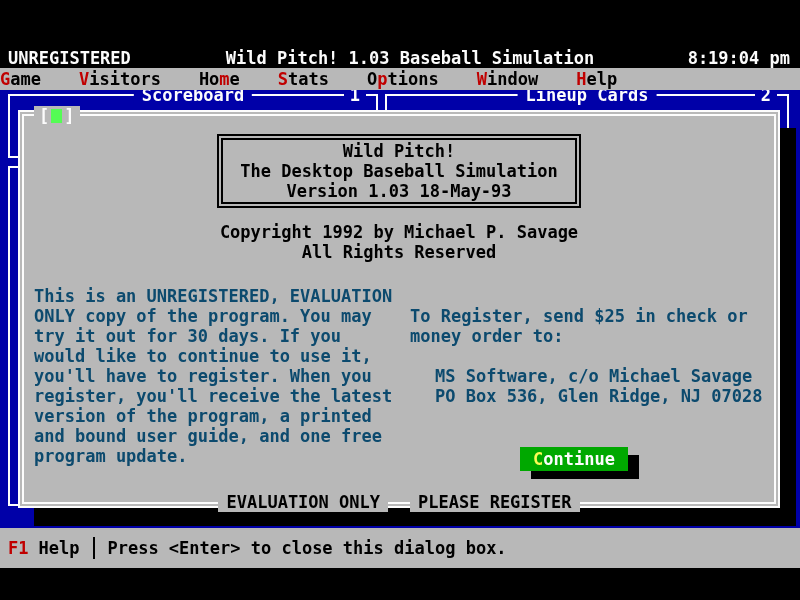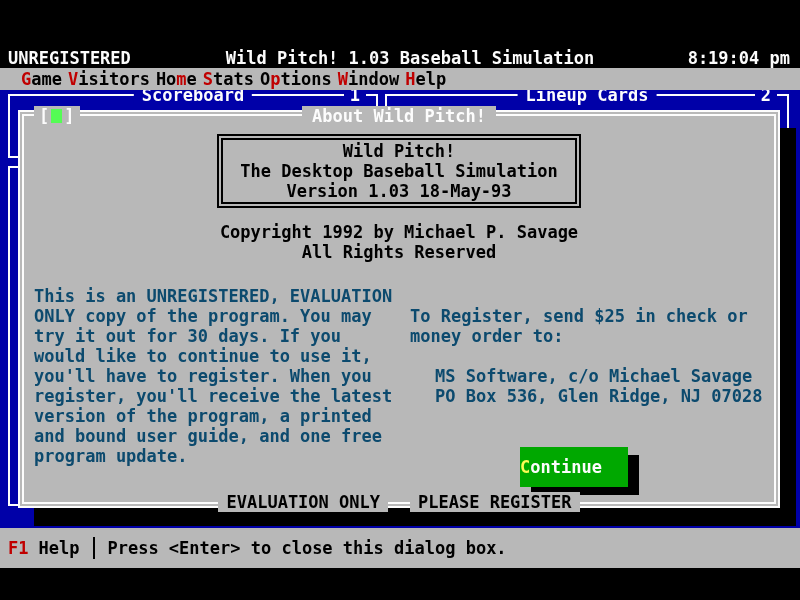--- a/index.html
+++ b/index.html
@@ -19,21 +19,21 @@
     display: flex; align-items: center;
   }
   .titlebar .tl { position: absolute; left: 8px; }
   .titlebar .tc { width: 100%; text-align: center; margin-left: 20px; }
   .titlebar .tr { position: absolute; right: 10px; }
 
   
   .menubar {
     position: absolute; top: 68px; left: 0; width: 800px; height: 22px;
     background: #b8b8b8; color: #000;
-    display: flex; align-items: center; gap: 6px; padding-left: 21px; text-align: right;
+    display: flex; align-items: center; gap: 38px;  text-align: right;
   }
   .menu-item { white-space: pre; cursor: default; }
   .hot { color: #c00000; }
 
   
   .desktop {
     position: absolute; top: 90px; left: 0; width: 800px; height: 438px;
     background: #0000a8; overflow: hidden;
   }
   .win { position: absolute; border: 2px solid #fcfcfc; }
@@ -74,25 +74,25 @@
     border: 6px double #000; color: #000;
     text-align: center; white-space: pre-line; padding: 1px 0;
   }
   .copyright { margin-top: 14px; text-align: center; color: #000; white-space: pre-line; }
   .cols { display: flex; margin-top: 24px; padding: 0 10px; color: #0c4a6e; }
   .col-left  { width: 366px; white-space: pre-line; }
   .col-right { flex: 1; padding-top: 20px; padding-left: 10px; }
   .col-right .reg-info { white-space: pre-line; }
   .col-right .reg-addr { white-space: pre-line; margin-top: 20px; padding-left: 25px; }
   .btn-continue {
-    position: absolute; left: 496px; top: 331px; width: 108px; height: 40px;
+    position: absolute; left: 496px; top: 331px; width: 108px; height: 24px;
     background: #00a800; color: #fcfcfc; border: none;
     font: inherit; font-weight: bold;
     box-shadow: 11px 8px 0 #000;
-    cursor: pointer; text-align: left;
+    cursor: pointer; text-align: center;
   }
   .btn-continue .hotkey { color: #fcfc54; }
   .dlg-footer {
     position: absolute; bottom: -10px; left: 0; width: 100%;
     display: flex; justify-content: center;
   }
   .dlg-footer span {
     background: #b8b8b8; color: #000; padding: 0 8px; margin: 0 11px; white-space: pre;
   }
 
@@ -136,21 +136,20 @@
     <span class="win-title">Lineup Cards</span>
     <span class="win-num">2</span>
   </div>
 
   <div class="win win-field"></div>
 
   <div class="dialog">
     <span class="dlg-close">
         <span class="close-box"></span>
       </span>
-    <span class="dlg-title">About Wild Pitch!</span>
 
     <div class="about-box">Wild Pitch!
 The Desktop Baseball Simulation
 Version 1.03 18-May-93</div>
 
     <div class="copyright">Copyright 1992 by Michael P. Savage
 All Rights Reserved</div>
 
     <div class="cols">
       <div class="col-left">This is an UNREGISTERED, EVALUATION

